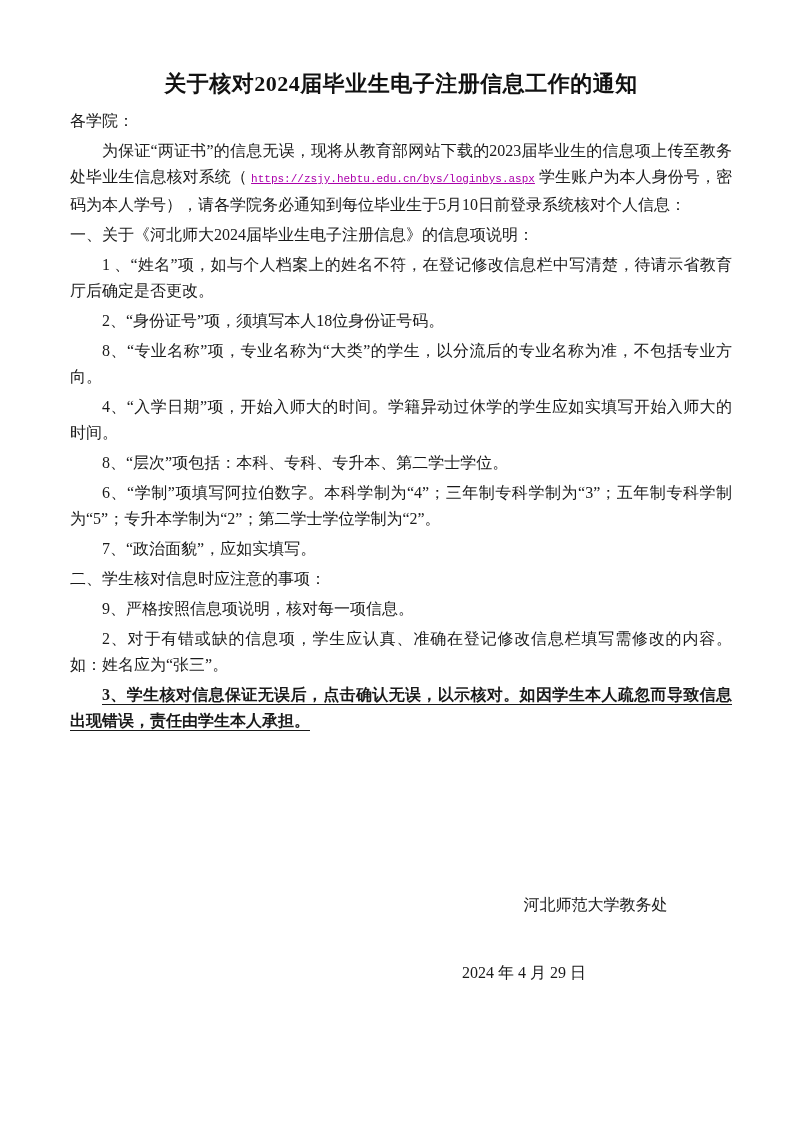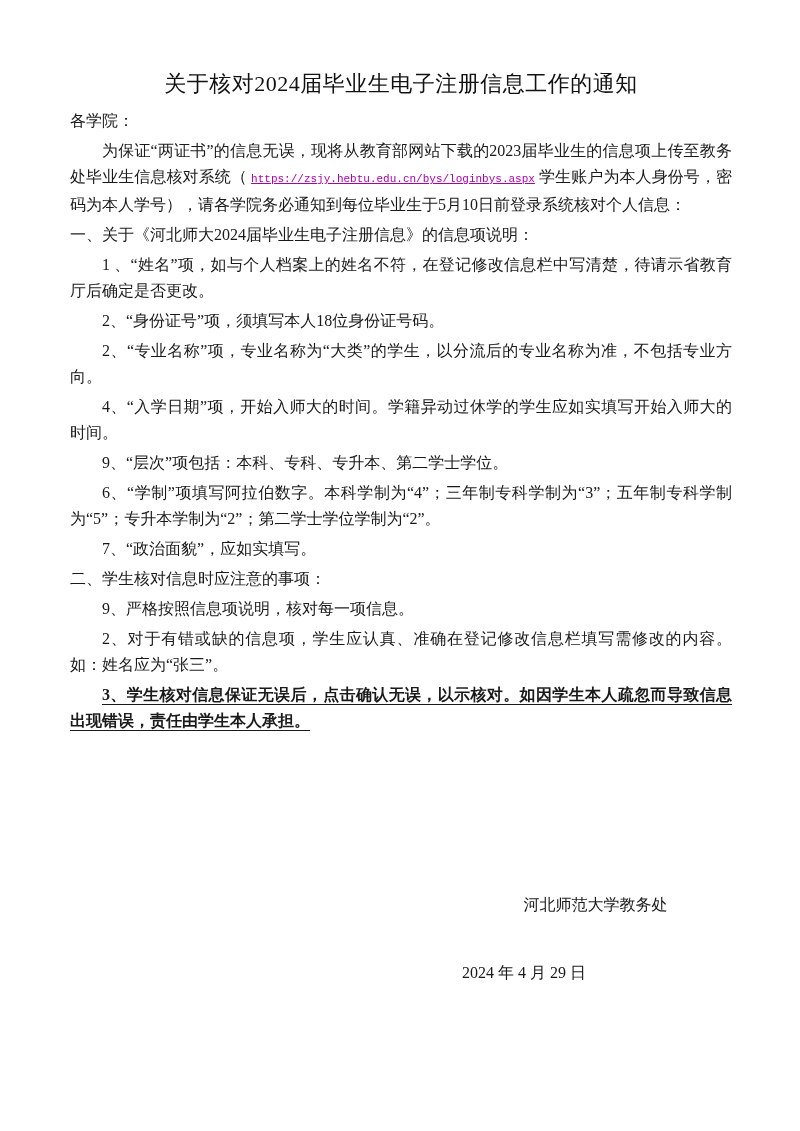--- a/index.html
+++ b/index.html
@@ -16,21 +16,21 @@
     box-sizing: border-box;
     padding: 68px 64px 0 66px;
     font-family: "Liberation Serif", "DejaVu Serif", serif;
     color: #1a1a1a;
   }
   .doc-title {
     margin: 0 0 8px 0;
     text-align: center;
     font-size: 22px;
     line-height: 32px;
-    font-weight: normal;
+    font-weight: bold;
     color: #111111;
     letter-spacing: 0.5px;
   }
   .para {
     margin: 4px;
     font-size: 16px;
     line-height: 26px;
     text-align: justify;
     color: #1a1a1a;
   }
@@ -60,23 +60,23 @@
   <h1 class="doc-title">关于核对2024届毕业生电子注册信息工作的通知</h1>
 
   <p class="para">各学院：</p>
 
   <p class="para indent"><span>为保证“两证书”的信息无误，现将从教育部网站下载的2023届毕业生的信息项上传至教务处毕业生信息核对系统（ </span><a href="#" class="doc-link">https://zsjy.hebtu.edu.cn/bys/loginbys.aspx</a><span> 学生账户为本人身份号，密码为本人学号），请各学院务必通知到每位毕业生于5月10日前登录系统核对个人信息：</span></p>
 
   <p class="para">一、关于《河北师大2024届毕业生电子注册信息》的信息项说明：</p>
 
   <p class="para indent">1 、“姓名”项，如与个人档案上的姓名不符，在登记修改信息栏中写清楚，待请示省教育厅后确定是否更改。</p>
   <p class="para indent">2、“身份证号”项，须填写本人18位身份证号码。</p>
-  <p class="para indent">2、“专业名称”项，专业名称为“大类”的学生，以分流后的专业名称为准，不包括专业方向。</p>
+  <p class="para indent">8、“专业名称”项，专业名称为“大类”的学生，以分流后的专业名称为准，不包括专业方向。</p>
   <p class="para indent">4、“入学日期”项，开始入师大的时间。学籍异动过休学的学生应如实填写开始入师大的时间。</p>
-  <p class="para indent">9、“层次”项包括：本科、专科、专升本、第二学士学位。</p>
+  <p class="para indent">8、“层次”项包括：本科、专科、专升本、第二学士学位。</p>
   <p class="para indent">6、“学制”项填写阿拉伯数字。本科学制为“4”；三年制专科学制为“3”；五年制专科学制为“5”；专升本学制为“2”；第二学士学位学制为“2”。</p>
   <p class="para indent">7、“政治面貌”，应如实填写。</p>
 
   <p class="para">二、学生核对信息时应注意的事项：</p>
 
   <p class="para indent">9、严格按照信息项说明，核对每一项信息。</p>
   <p class="para indent">2、对于有错或缺的信息项，学生应认真、准确在登记修改信息栏填写需修改的内容。如：姓名应为“张三”。</p>
   <p class="para indent"><span class="underlined">3、学生核对信息保证无误后，点击确认无误，以示核对。如因学生本人疏忽而导致信息出现错误，责任由学生本人承担。</span></p>
 
   <div class="signature-block">

